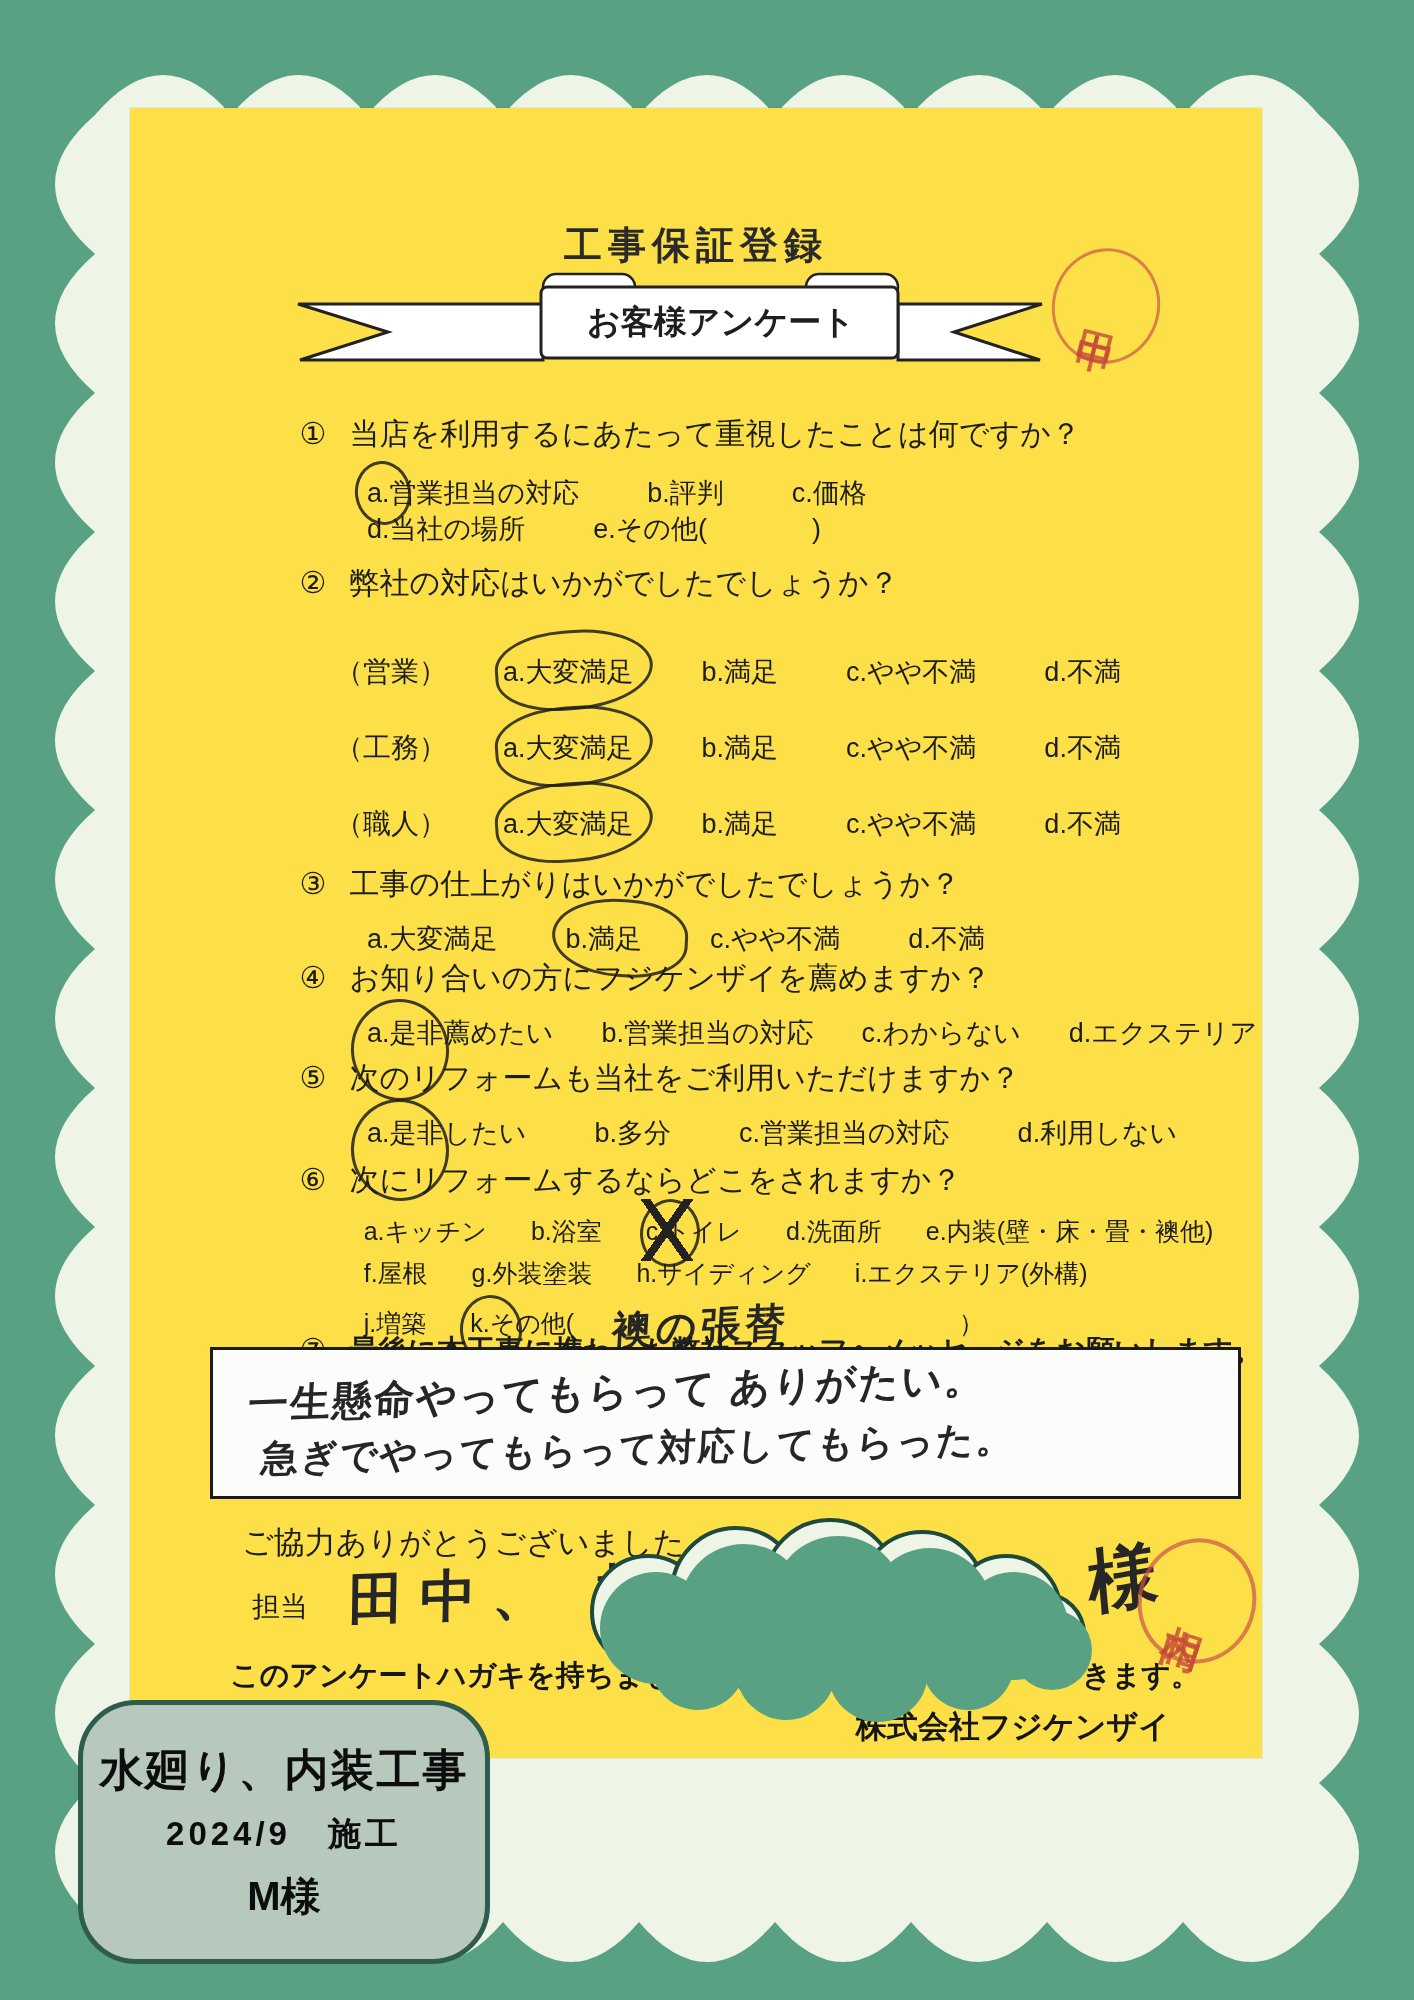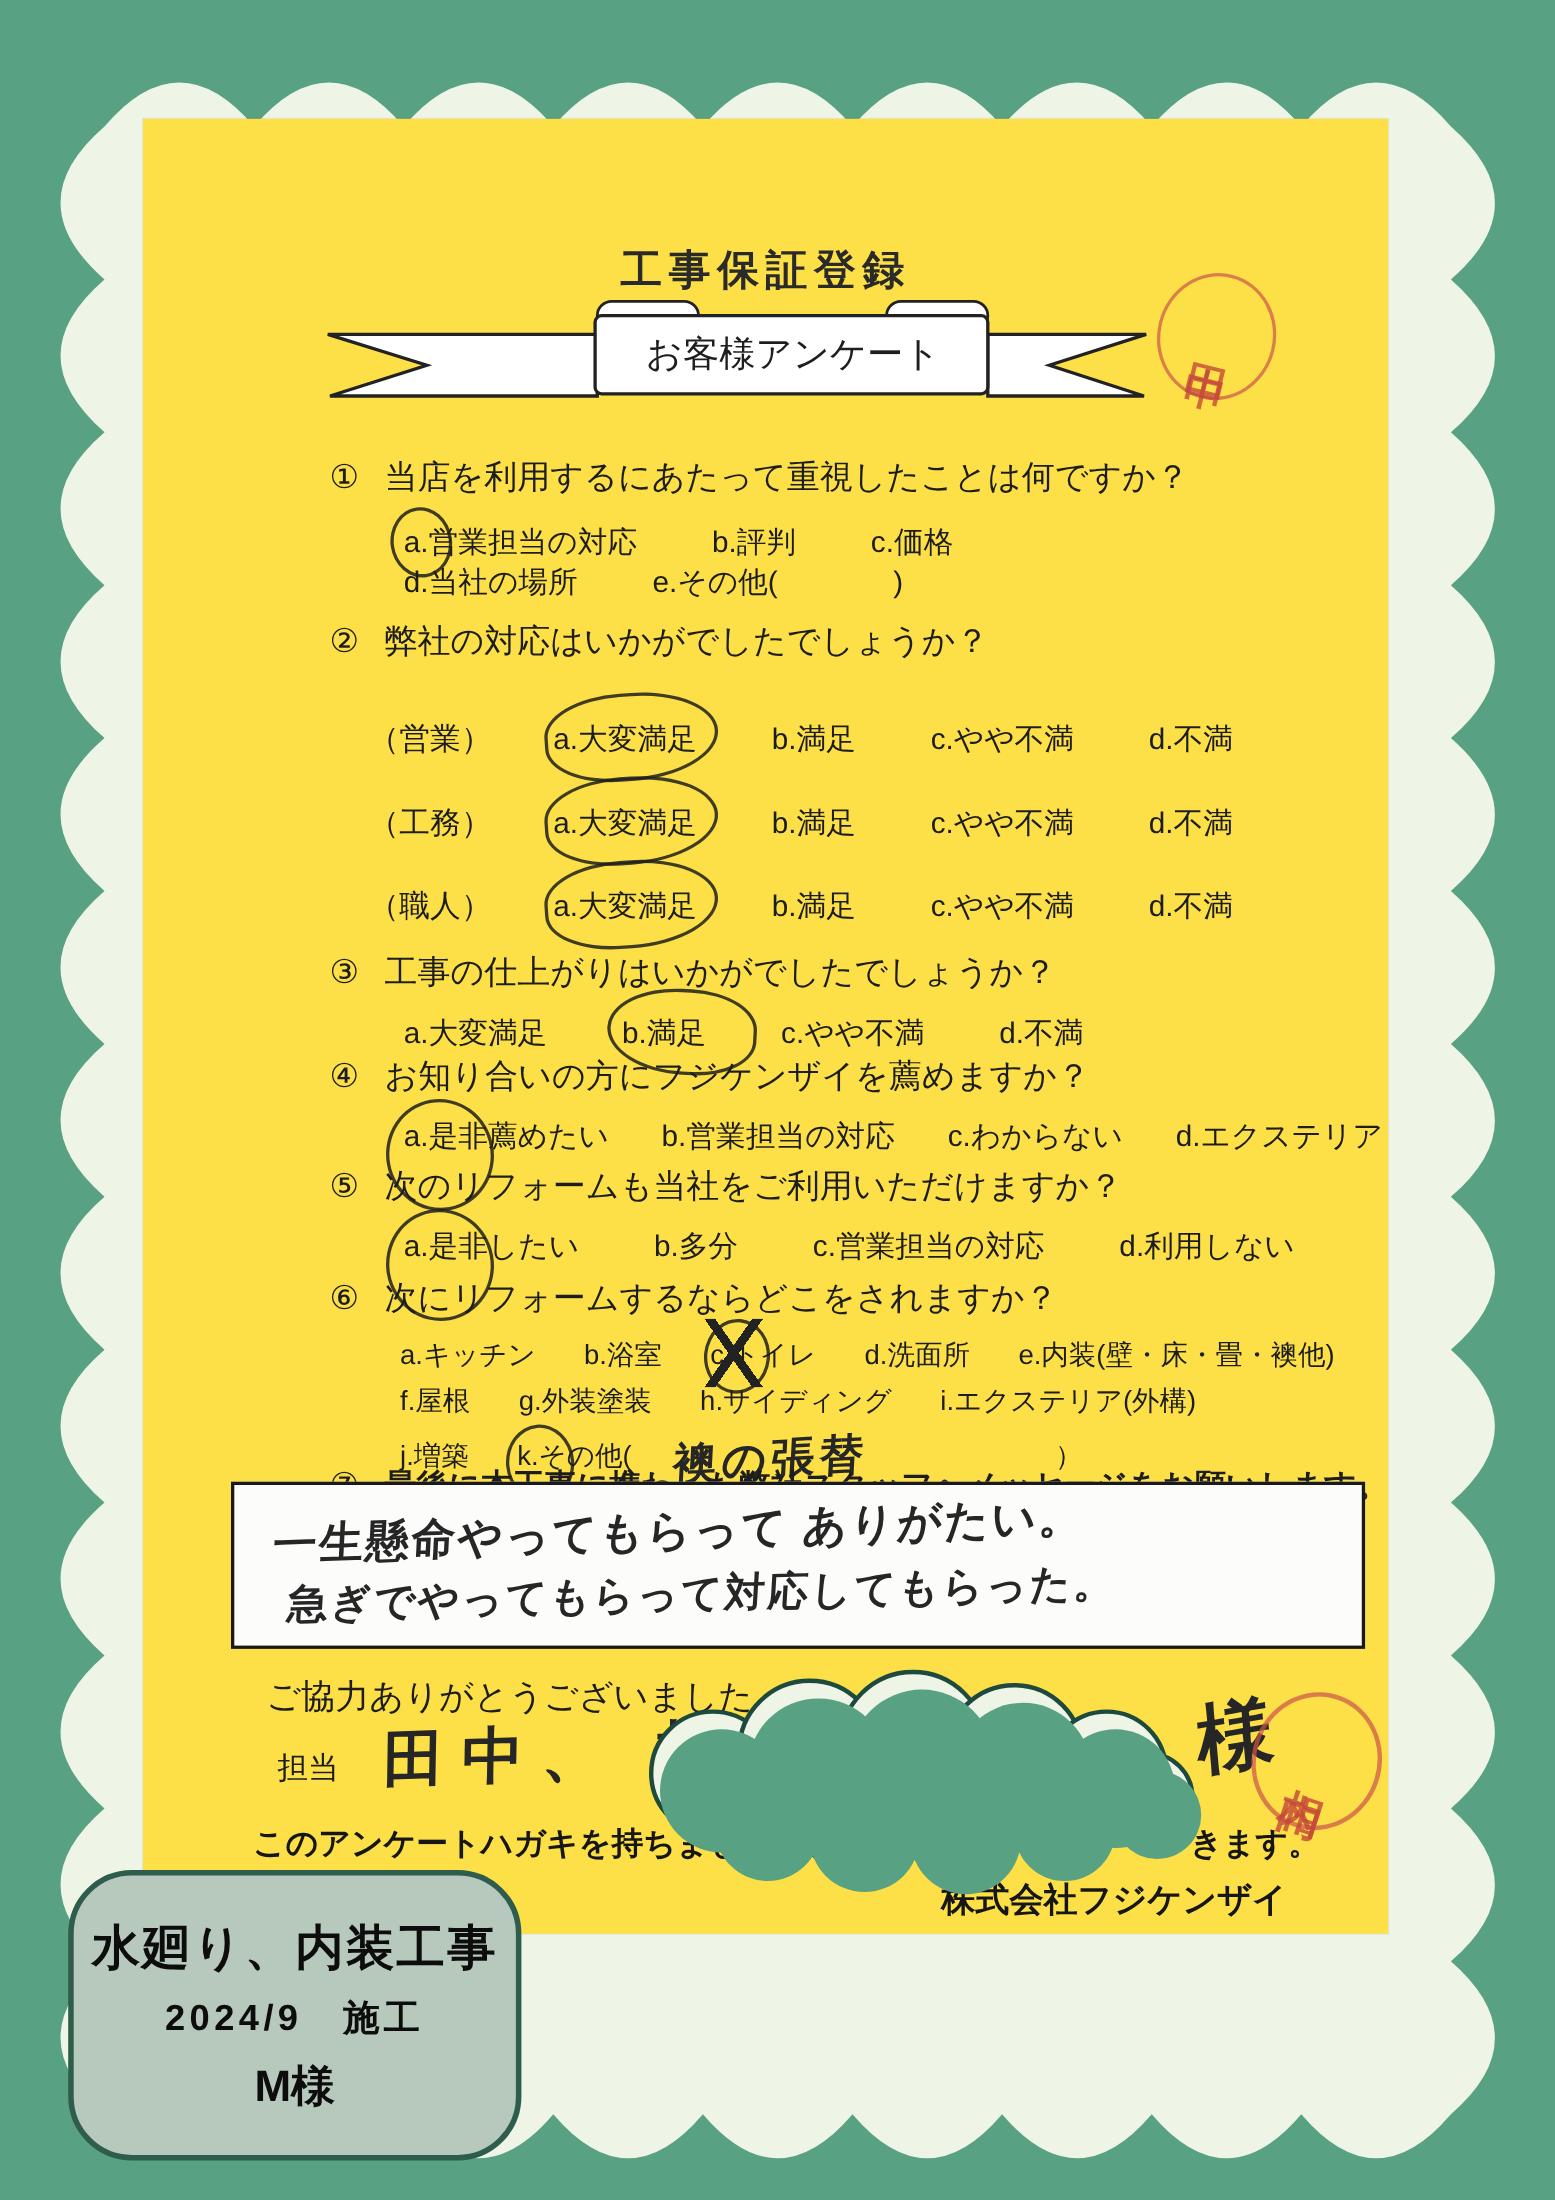--- a/index.html
+++ b/index.html
@@ -6,21 +6,21 @@
   .page{position:relative;width:1414px;height:2000px;background:#58a183;overflow:hidden;
         font-family:"Liberation Sans","DejaVu Sans",sans-serif;color:#222;}
   .frame-svg{position:absolute;left:0;top:0;z-index:0;}
   .paper{position:absolute;left:130px;top:108px;width:1132px;height:1650px;background:#fde047;
          z-index:1;box-shadow:0 0 0 1px rgba(0,0,0,.05);}
   .abs{position:absolute;white-space:pre;}
   .title{position:absolute;left:0;right:0;top:112px;text-align:center;font-size:38px;
          letter-spacing:6px;font-weight:600;color:#2a2a2a;}
   .ribbon-svg{position:absolute;left:158px;top:152px;width:880px;height:120px;overflow:visible;}
   .banner-text{position:absolute;left:412px;top:181px;width:358px;height:66px;display:flex;
-         align-items:center;justify-content:center;font-size:33px;font-weight:400;color:#1e1e1e;}
+         align-items:center;justify-content:center;font-size:33px;font-weight:700;color:#1e1e1e;}
   .stamp{position:absolute;border-radius:50%;display:flex;align-items:center;justify-content:center;
          font-weight:700;z-index:3;}
   .stamp .v{writing-mode:vertical-rl;text-orientation:upright;line-height:1.02;letter-spacing:3px;}
   .stamp-top{left:922px;top:140px;width:102px;height:110px;border:3.5px solid rgba(204,86,74,.7);
          color:rgba(196,70,58,.78);font-size:38px;transform:rotate(14deg);}
   .stamp-bottom{left:1008px;top:1430px;width:110px;height:118px;border:4px solid rgba(204,86,74,.72);
          color:rgba(196,70,58,.8);font-size:40px;transform:rotate(18deg);}
   .qno{display:inline-block;width:50px;font-size:30px;}
   .qtext{font-size:30px;}
   .q{color:#1d1d1d;font-family:Liberation Mono, monospace;}
@@ -55,21 +55,21 @@
   .thanks{left:112px;top:1414px;font-size:31px;color:#1d1d1d;}
   .staff-label{left:122px;top:1480px;font-size:28px;color:#1d1d1d;}
   .staff-names{left:218px;top:1448px;font-size:56px;letter-spacing:16px;
         transform:rotate(-2deg) skewX(-3deg);z-index:1;}
   .note{left:100px;top:1548px;font-size:29px;font-weight:700;color:#161616;z-index:1;}
   .note-right{left:952px;top:1548px;font-size:29px;font-weight:700;color:#161616;z-index:1;}
   .customer-suffix{left:958px;top:1424px;font-size:70px;z-index:3;
         transform:rotate(-10deg) skewX(-5deg);}
   .company{right:92px;top:1598px;font-size:31px;font-weight:700;color:#161616;}
   .blob-svg{position:absolute;left:452px;top:1416px;width:520px;height:200px;overflow:visible;z-index:2;}
-  .project-label{position:absolute;left:62px;top:1700px;width:402px;height:254px;z-index:4;
+  .project-label{position:absolute;left:78px;top:1700px;width:402px;height:254px;z-index:4;
         background:#b7c9bd;border:5px solid #2e5c4d;border-radius:58px;display:flex;
         flex-direction:column;align-items:center;justify-content:center;gap:12px;color:#0d0d0d;}
   .pl1{font-size:44px;font-weight:700;letter-spacing:2px;}
   .pl2{font-size:33px;font-weight:700;letter-spacing:4px;}
   .pl3{font-size:40px;font-weight:700;}
 </style>
 </head>
 <body>
 
 <div class="page">

